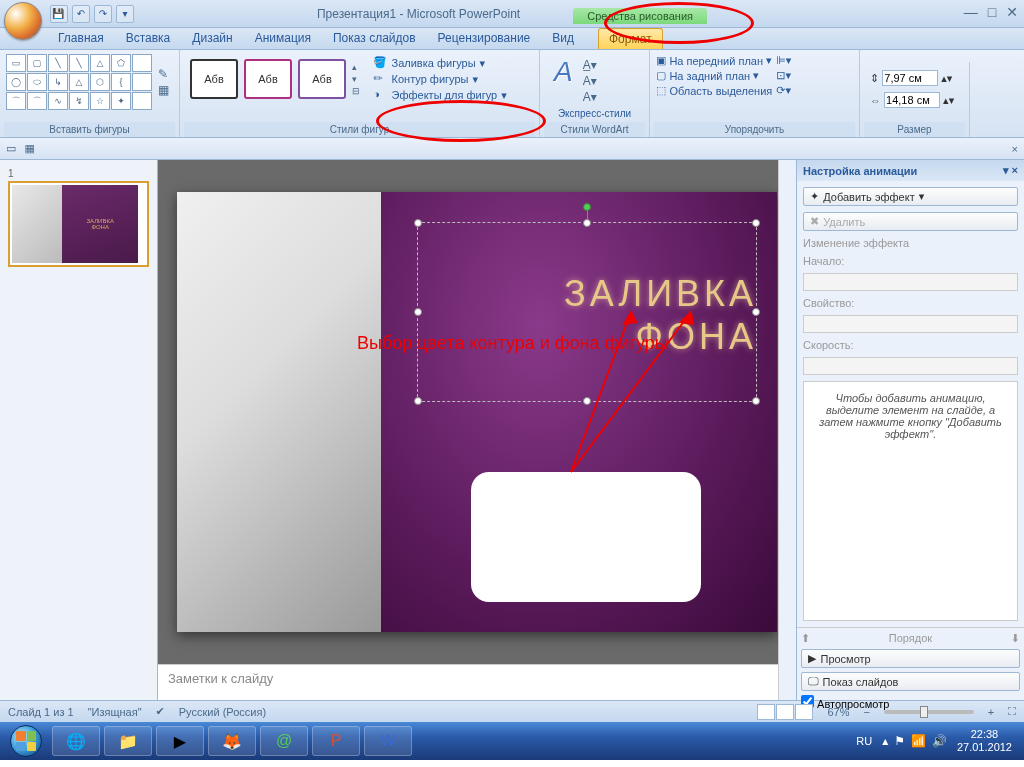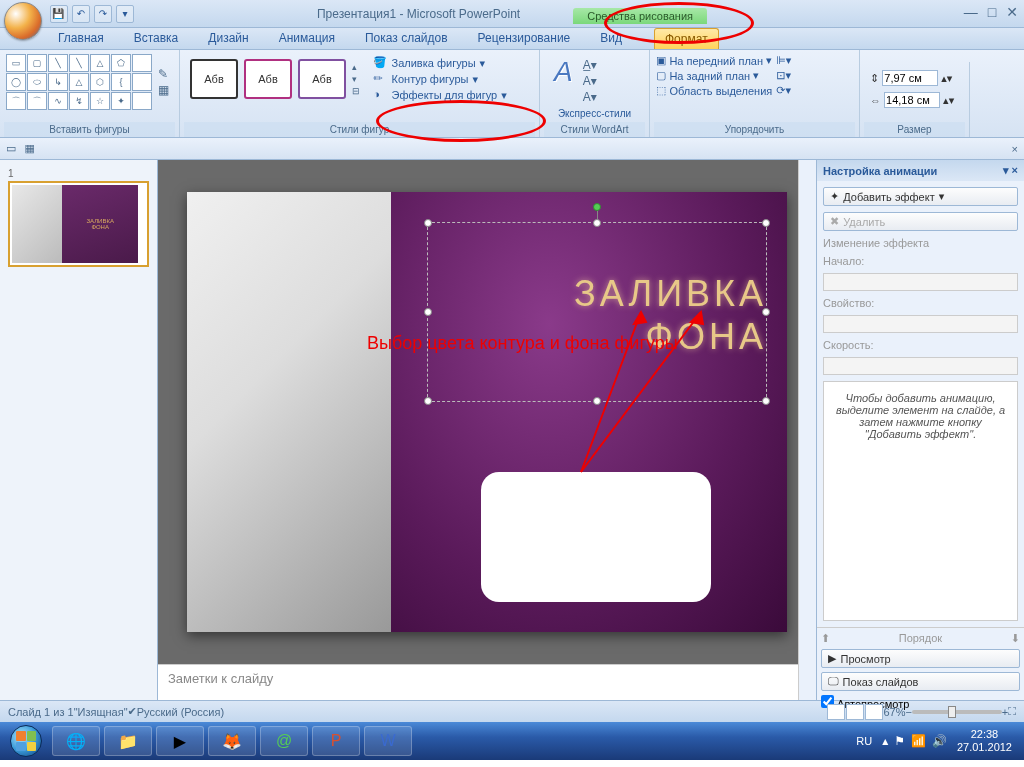--- a/index.html
+++ b/index.html
@@ -9,21 +9,21 @@
 .titlebar { height: 28px; background: linear-gradient(#dbe7f6,#c4d8ee); display: flex; align-items: center; position: relative; border-bottom: 1px solid #9db8d6; }
 .office-btn { width: 38px; height: 38px; border-radius: 50%; background: radial-gradient(circle at 30% 30%,#fff,#f3b24a 40%,#d96a2a 70%,#3a6fb0); position: absolute; left: 4px; top: 2px; z-index: 10; border: 1px solid #888; box-shadow: 0 1px 2px rgba(0,0,0,0.3); }
 .qat { margin-left: 50px; display: flex; gap: 4px; }
 .qat .qbtn { width: 18px; height: 18px; background: rgba(255,255,255,0.3); border: 1px solid #9db8d6; border-radius: 2px; display:flex;align-items:center;justify-content:center;font-size:10px;color:#2a5a9a;}
 .title-center { position:absolute; left:50%; transform:translateX(-50%); display:flex; gap:30px; align-items:center; color:#4a6a8a; font-size:12px;}
 .title-center .tools-tab { background: linear-gradient(#a7e8a7,#7bd87b); padding: 2px 14px; border-radius: 3px 3px 0 0; color:#2a5a2a; font-size:11px; position:relative; top:2px;margin-left:23px;}
 .win-controls { position:absolute; right:6px; top:4px; display:flex; gap:10px; color:#4a6a8a; font-size:14px;}
 .red-ellipse1 { position:absolute; border:3px solid #e00; border-radius:50%; width:150px; height:42px; left:604px; top:2px; z-index:20; pointer-events:none;}
 
 
-.tabs-row { height: 22px; background: linear-gradient(#dbe7f6,#c4d8ee); display:flex; padding-left:48px; gap: 10px; border-bottom:1px solid #9db8d6;}
+.tabs-row { height: 22px; background: linear-gradient(#dbe7f6,#c4d8ee); display:flex; padding-left:48px; gap: 2px; border-bottom:1px solid #9db8d6;}
 .tab { padding: 3px 10px; color:#2a5a9a; font-size:12px; cursor:pointer; border-radius: 3px 3px 0 0;}
 .tab.active { background: linear-gradient(#ffe9a8,#ffd35a); color:#8a5a00; border:1px solid #d8a030; border-bottom:none;}
 
 
 .ribbon { height: 88px; background: linear-gradient(#eaf1fb,#d6e3f3); border-bottom:1px solid #9db8d6; display:flex; position:relative;}
 .rgroup { border-right:1px solid #b8cce0; display:flex; flex-direction:column; justify-content:space-between; padding:2px 4px 0 4px;}
 .rgroup-label { text-align:center; font-size:10px; color:#4a6a8a; padding:2px 0; background:rgba(200,220,240,0.5);}
 .shapes-gallery { width:180px; }
 .shapes-grid { display:grid; grid-template-columns:repeat(7,20px); grid-template-rows:repeat(3,18px); gap:1px; padding:2px;}
 .shapes-grid div { border:1px solid #8aa8c8; background:#fff; font-size:9px; display:flex;align-items:center;justify-content:center;color:#4a6a8a;}
@@ -74,32 +74,32 @@
 .rot-handle{position:absolute;width:8px;height:8px;background:#5c5;border:1px solid #383;border-radius:50%;left:50%;top:-20px;margin-left:-4px;}
 .rot-line{position:absolute;width:1px;height:16px;background:#888;left:50%;top:-16px;}
 .slide-title{position:absolute;right:20px;top:80px;text-align:right;font-size:36px;letter-spacing:4px;color:#e8c888;text-shadow:0 0 6px rgba(255,220,160,0.6);line-height:1.2;}
 .white-box{position:absolute;left:90px;bottom:30px;width:230px;height:130px;background:#fff;border-radius:18px;}
 .red-arrow{position:absolute;stroke:#e00;stroke-width:2;fill:none;}
 
 .notes-area{height:36px;background:#fff;border-top:1px solid #ccc;padding:6px 10px;color:#888;font-size:13px;}
 .vscroll{position:absolute;right:0;top:0;width:18px;height:100%;background:#eaf1fb;border-left:1px solid #ccc;}
 
 
-.anim-pane{width:208px;background:#eaf1fb;border-left:1px solid #9db8d6;display:flex;flex-direction:column;font-size:11px;}
+.anim-pane{width:228px;background:#eaf1fb;border-left:1px solid #9db8d6;display:flex;flex-direction:column;font-size:11px;}
 .anim-title{background:linear-gradient(#c4d8ee,#dbe7f6);padding:4px 6px;color:#2a5a9a;font-weight:bold;display:flex;justify-content:space-between;align-items:center;}
 .anim-body{padding:6px;display:flex;flex-direction:column;gap:6px;color:#666;}
 .btn{background:linear-gradient(#fdfdfd,#e8ecf2);border:1px solid #9db8d6;padding:2px 6px;border-radius:2px;display:inline-flex;align-items:center;gap:4px;color:#333;}
 .btn.disabled{color:#aaa;}
 .field-label{color:#999;}
 .dd{border:1px solid #ccc;background:#f4f4f4;height:18px;width:100%;}
 .anim-hint{background:#fff;border:1px solid #ccc;padding:10px;font-style:italic;text-align:center;color:#555;height:240px;font-size:11px;}
 .anim-foot{border-top:1px solid #ccc;padding:4px;display:flex;flex-direction:column;gap:4px;}
 
 
-.statusbar{height:22px;background:linear-gradient(#dbe7f6,#c4d8ee);border-top:1px solid #9db8d6;display:flex;align-items:center;padding:0 8px;font-size:11px;color:#4a6a8a;}
+.statusbar{height:22px;background:linear-gradient(#dbe7f6,#c4d8ee);border-top:1px solid #9db8d6;display:flex;align-items:center;padding:0 8px;font-size:11px;color:#4a6a8a;gap:14px;}
 .statusbar .spacer{flex:1;}
 .view-btns{display:flex;gap:1px;}
 .view-btns div{width:18px;height:16px;border:1px solid #9db8d6;background:#fff;}
 .zoom-slider{width:90px;height:4px;background:#bbb;position:relative;border-radius:2px;}
 .zoom-thumb{position:absolute;width:8px;height:12px;background:#eee;border:1px solid #888;top:-4px;left:40%;}
 
 
 .taskbar{height:38px;background:linear-gradient(#4a8ad8,#2a5aa8 40%,#1a3a78);display:flex;align-items:center;padding:0 4px;gap:4px;}
 .start-btn{width:44px;height:38px;display:flex;align-items:center;justify-content:center;}
 .start-orb{width:32px;height:32px;border-radius:50%;background:radial-gradient(circle at 35% 35%,#aee8ff,#3a9ad8 50%,#0a3a78);border:1px solid #0a2a58;display:grid;grid-template:1fr 1fr/1fr 1fr;gap:1px;padding:5px;}

